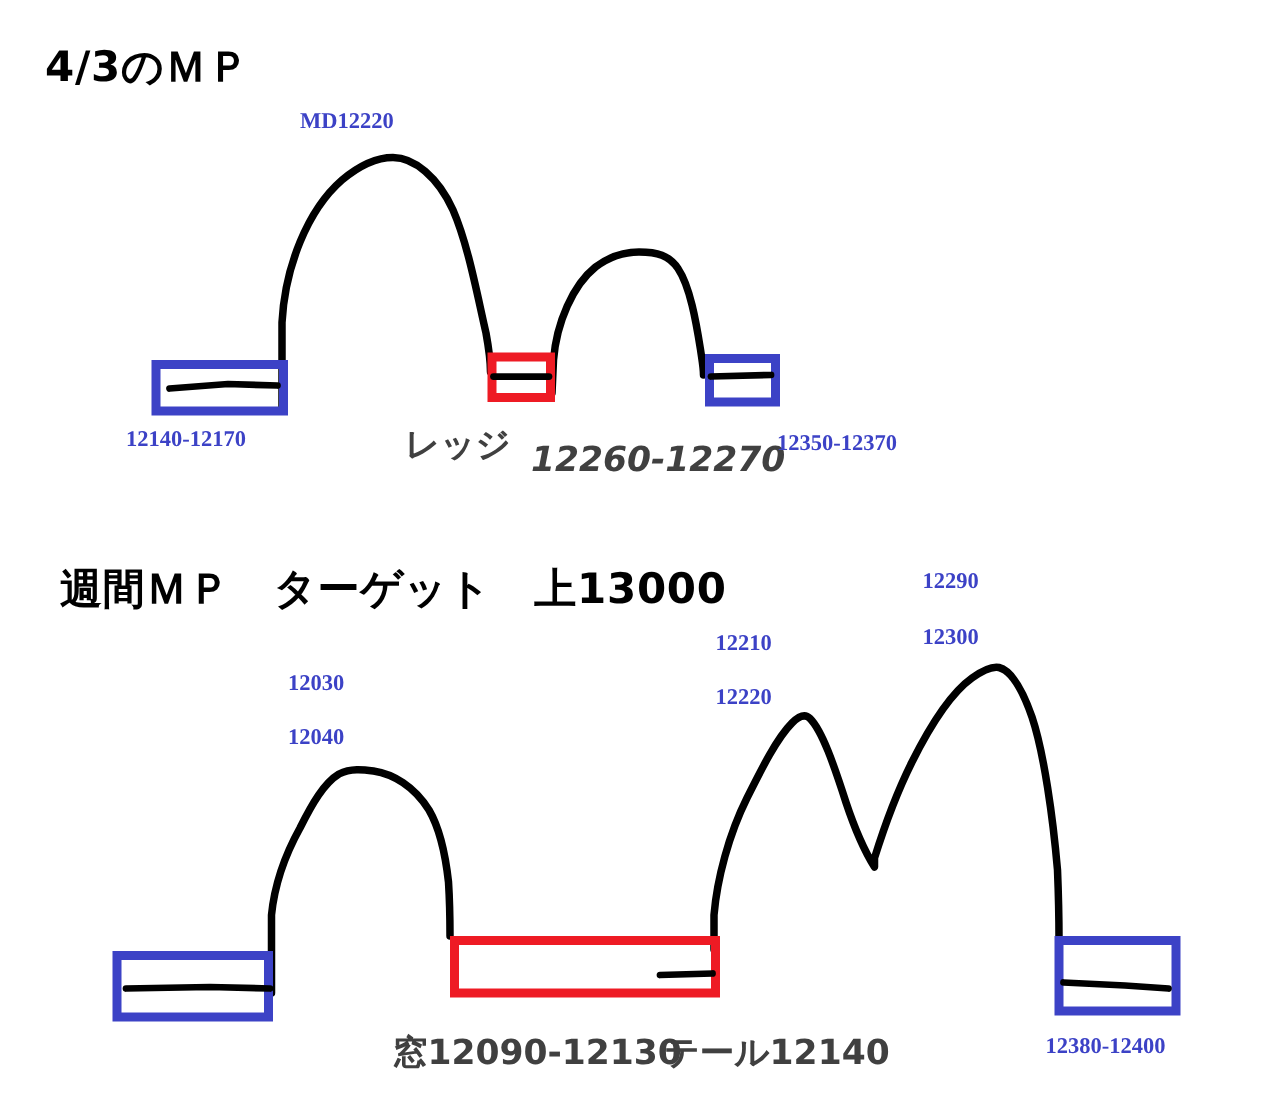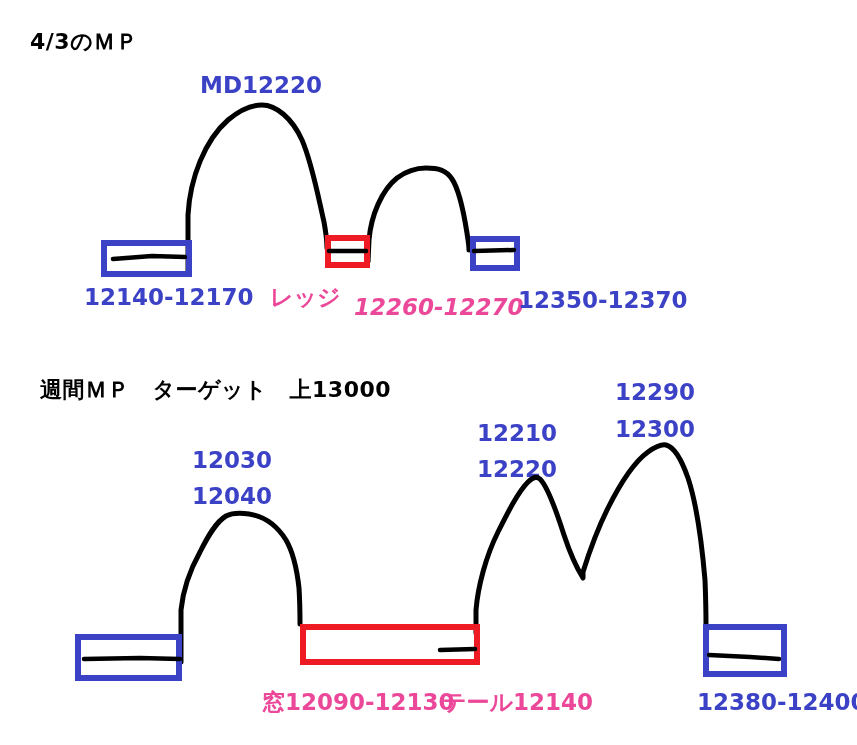--- a/index.html
+++ b/index.html
@@ -16,29 +16,30 @@
     font-family: "DejaVu Sans", "Liberation Sans", sans-serif;
   }
   .lbl {
     position: absolute;
     white-space: nowrap;
     font-weight: bold;
     line-height: 1;
   }
   .title {
     color: #000000;
-    font-size: 22px;
+    font-size: 28px;
     letter-spacing: 0.5px;
   }
   .blue {
     color: #3c42c6;
-    font-size: 23px;
+    font-size: 15px;
+    font-family: Liberation Serif, serif;
   }
   .red {
-    color: #ec4899;
+    color: #404040;
     font-size: 23px;
   }
   svg.art {
     position: absolute;
     left: 0;
     top: 0;
     width: 857px;
     height: 745px;
     pointer-events: none;
   }

